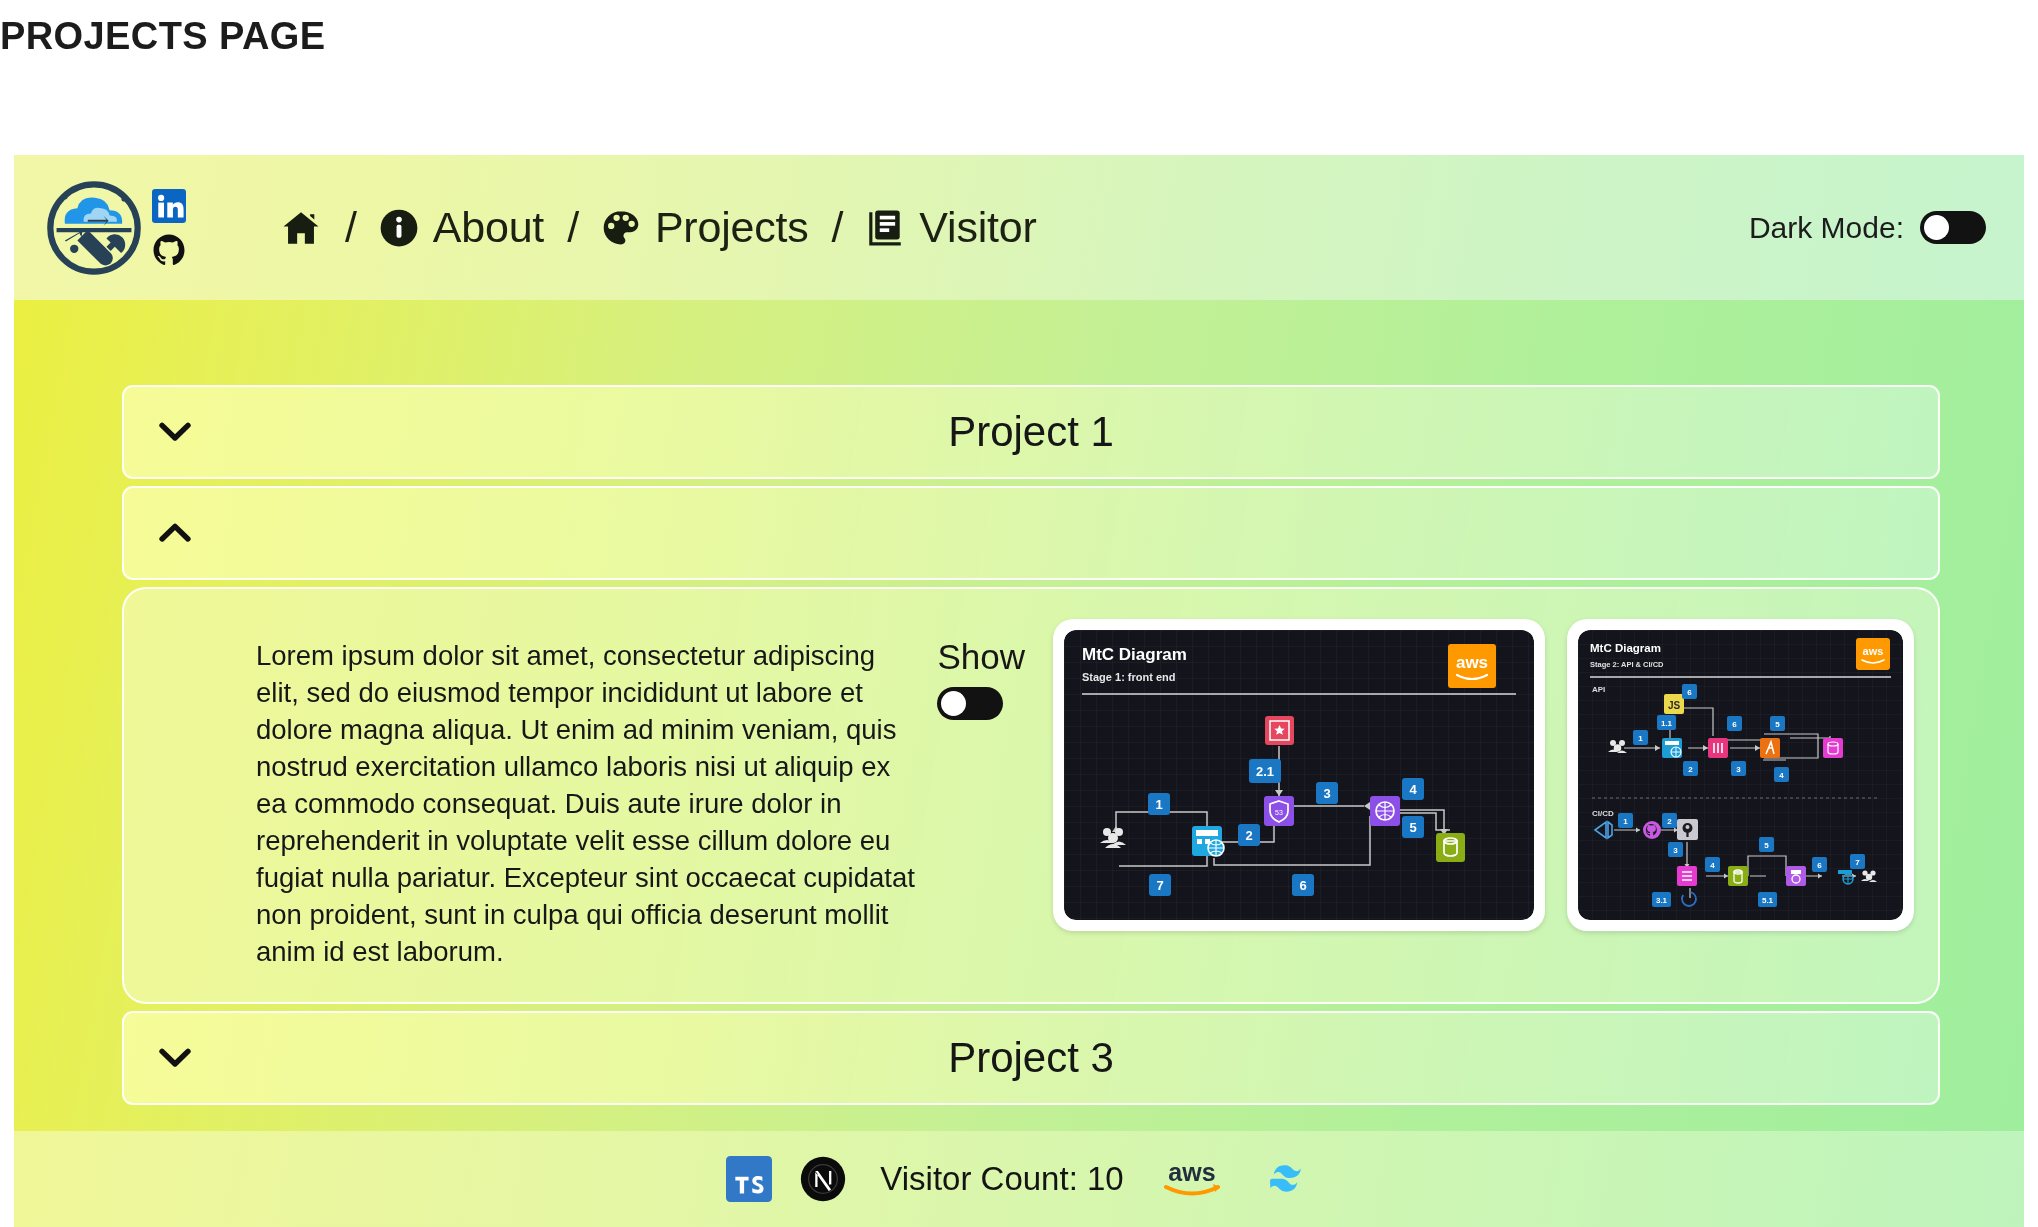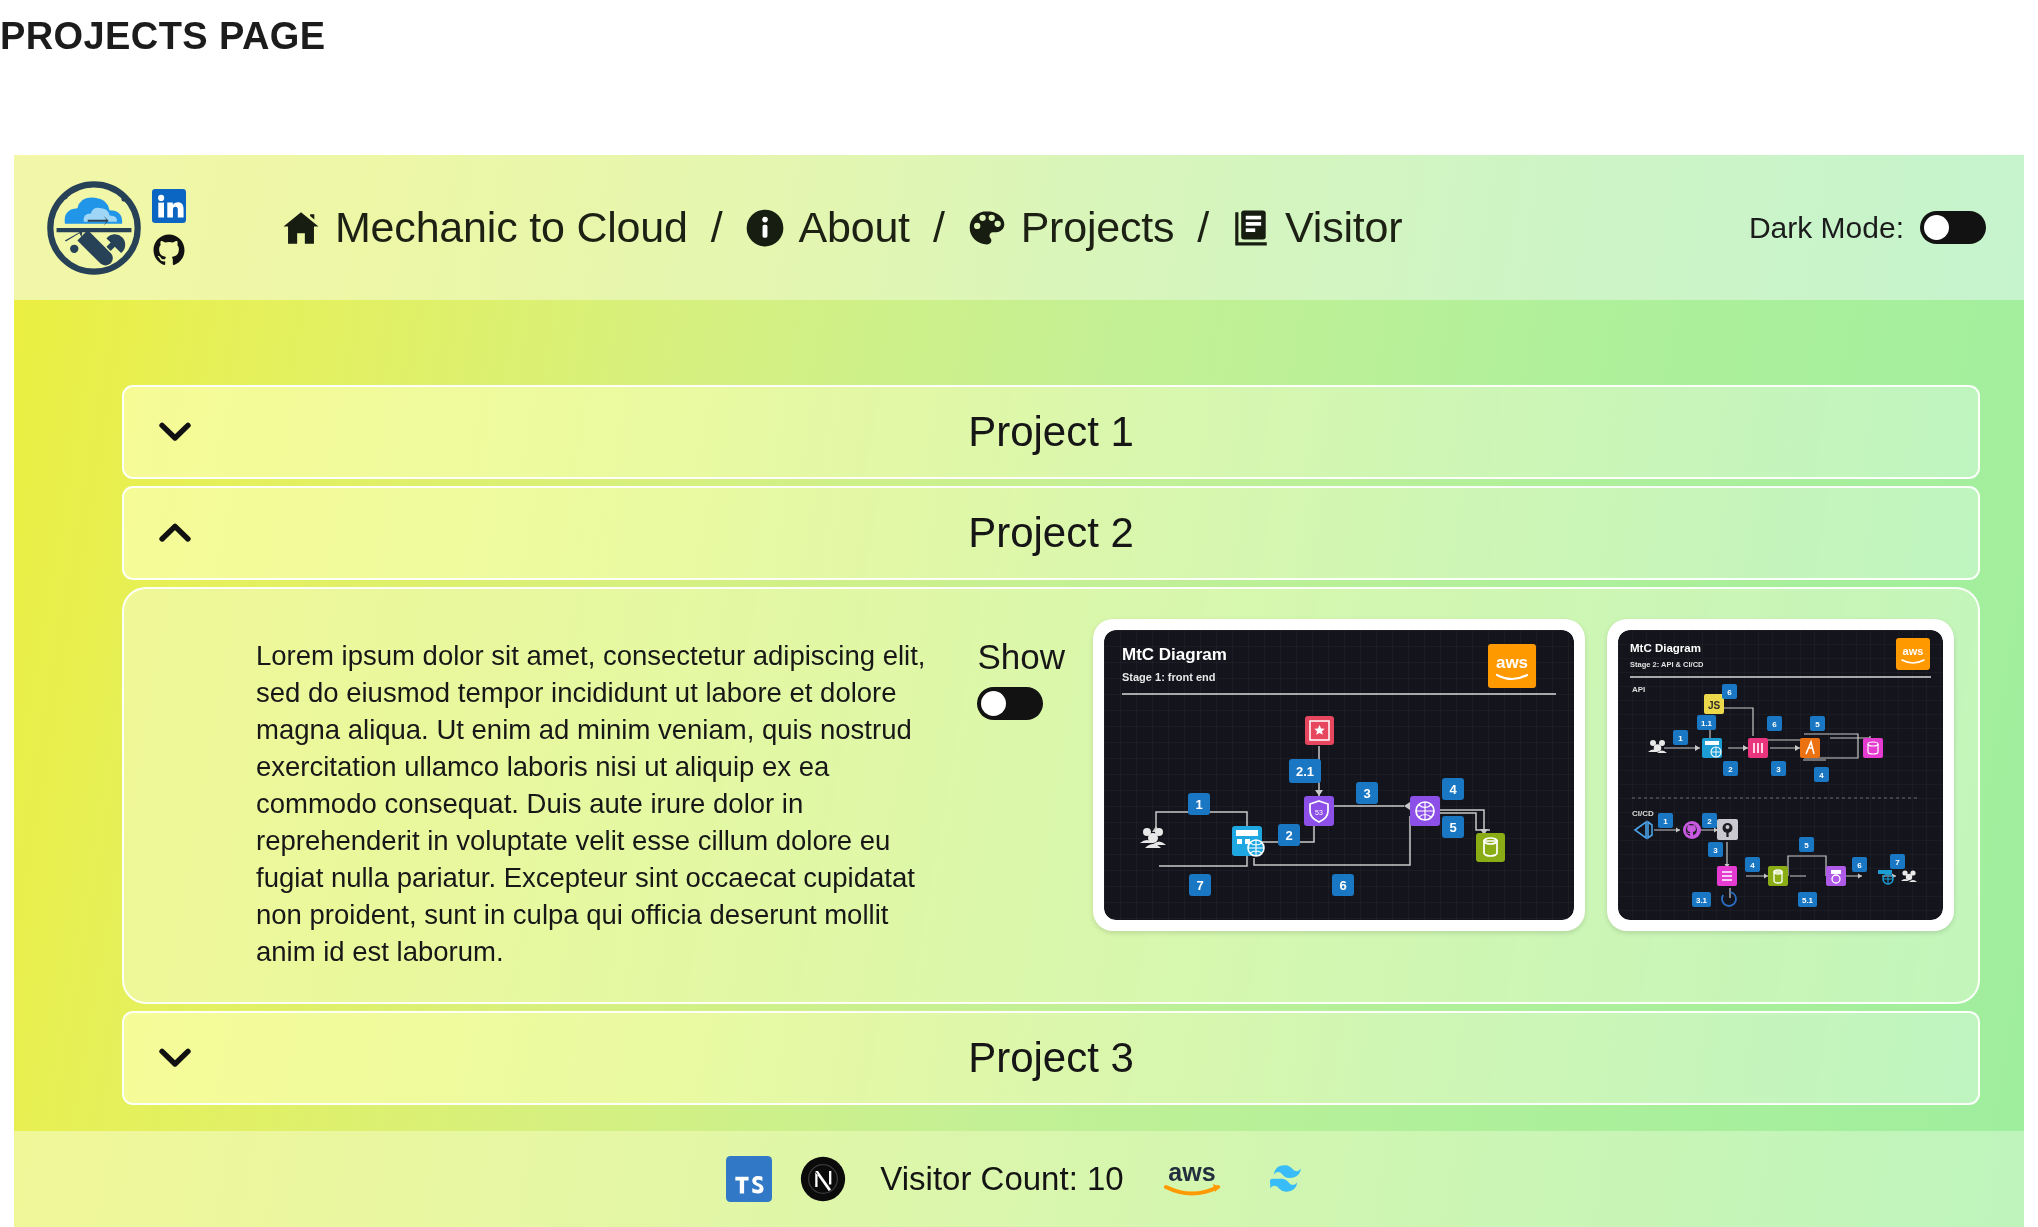--- a/index.html
+++ b/index.html
@@ -77,21 +77,21 @@
     background: #121212; position: relative; flex: none;
   }
   .toggle .knob {
     position: absolute; left: 4px; top: 4px;
     width: 25px; height: 25px; border-radius: 50%;
     background: #ffffff;
   }
 
   
   .content-area {
-    padding: 85px 44px 0 108px;
+    padding: 85px 84px 0 108px;
   }
   .accordion { display: flex; flex-direction: column; gap: 7px; }
   .acc-header {
     position: relative;
     height: 94px;
     border-radius: 11px;
     border: 2px solid rgba(255,255,255,0.92);
     background: linear-gradient(100deg, rgba(248,252,160,0.88) 0%, rgba(236,250,165,0.88) 30%, rgba(214,247,182,0.86) 65%, rgba(196,245,198,0.85) 100%);
     display: flex; align-items: center;
     cursor: pointer;
@@ -191,21 +191,20 @@
         </svg>
       </div>
     </div>
 
     <div class="nav-links">
 
       <div class="nav-item">
         <svg class="nav-ico" viewBox="0 0 24 24">
           <path fill="#181d11" d="M12 3 2 11.2h2.6V21h5.2v-6h4.4v6h5.2v-9.8H22zM17.2 4.2h2.4v3l-2.4-2z"></path>
         </svg>
-        <span>Mechanic to Cloud</span>
         <span class="nav-sep">/</span>
       </div>
 
       <div class="nav-item">
         <svg class="nav-ico" viewBox="0 0 24 24">
           <circle cx="12" cy="12" r="10.5" fill="#181d11"></circle>
           <circle cx="12" cy="7.2" r="1.6" fill="#fff"></circle>
           <rect x="10.6" y="10.2" width="2.8" height="7.4" rx="1" fill="#fff"></rect>
         </svg>
         <span>About</span>
@@ -248,21 +247,20 @@
         <svg class="acc-chevron" viewBox="0 0 24 24">
           <path d="M4.6 8.2 12 15.4l7.4-7.2" fill="none" stroke="#111" stroke-width="3.1" stroke-linecap="round" stroke-linejoin="round"></path>
         </svg>
         <div class="acc-title">Project 1</div>
       </div>
 
       <div class="acc-header">
         <svg class="acc-chevron" viewBox="0 0 24 24">
           <path d="M4.6 15.4 12 8.2l7.4 7.2" fill="none" stroke="#111" stroke-width="3.1" stroke-linecap="round" stroke-linejoin="round"></path>
         </svg>
-        <div class="acc-title">Project 2</div>
       </div>
 
       <div class="acc-panel">
         <p class="panel-text">Lorem ipsum dolor sit amet, consectetur adipiscing elit, sed do eiusmod tempor incididunt ut labore et dolore magna aliqua. Ut enim ad minim veniam, quis nostrud exercitation ullamco laboris nisi ut aliquip ex ea commodo consequat. Duis aute irure dolor in reprehenderit in voluptate velit esse cillum dolore eu fugiat nulla pariatur. Excepteur sint occaecat cupidatat non proident, sunt in culpa qui officia deserunt mollit anim id est laborum.</p>
 
         <div class="show-col">
           <span class="show-label">Show</span>
           <div class="toggle">
             <div class="knob"></div>
           </div>

